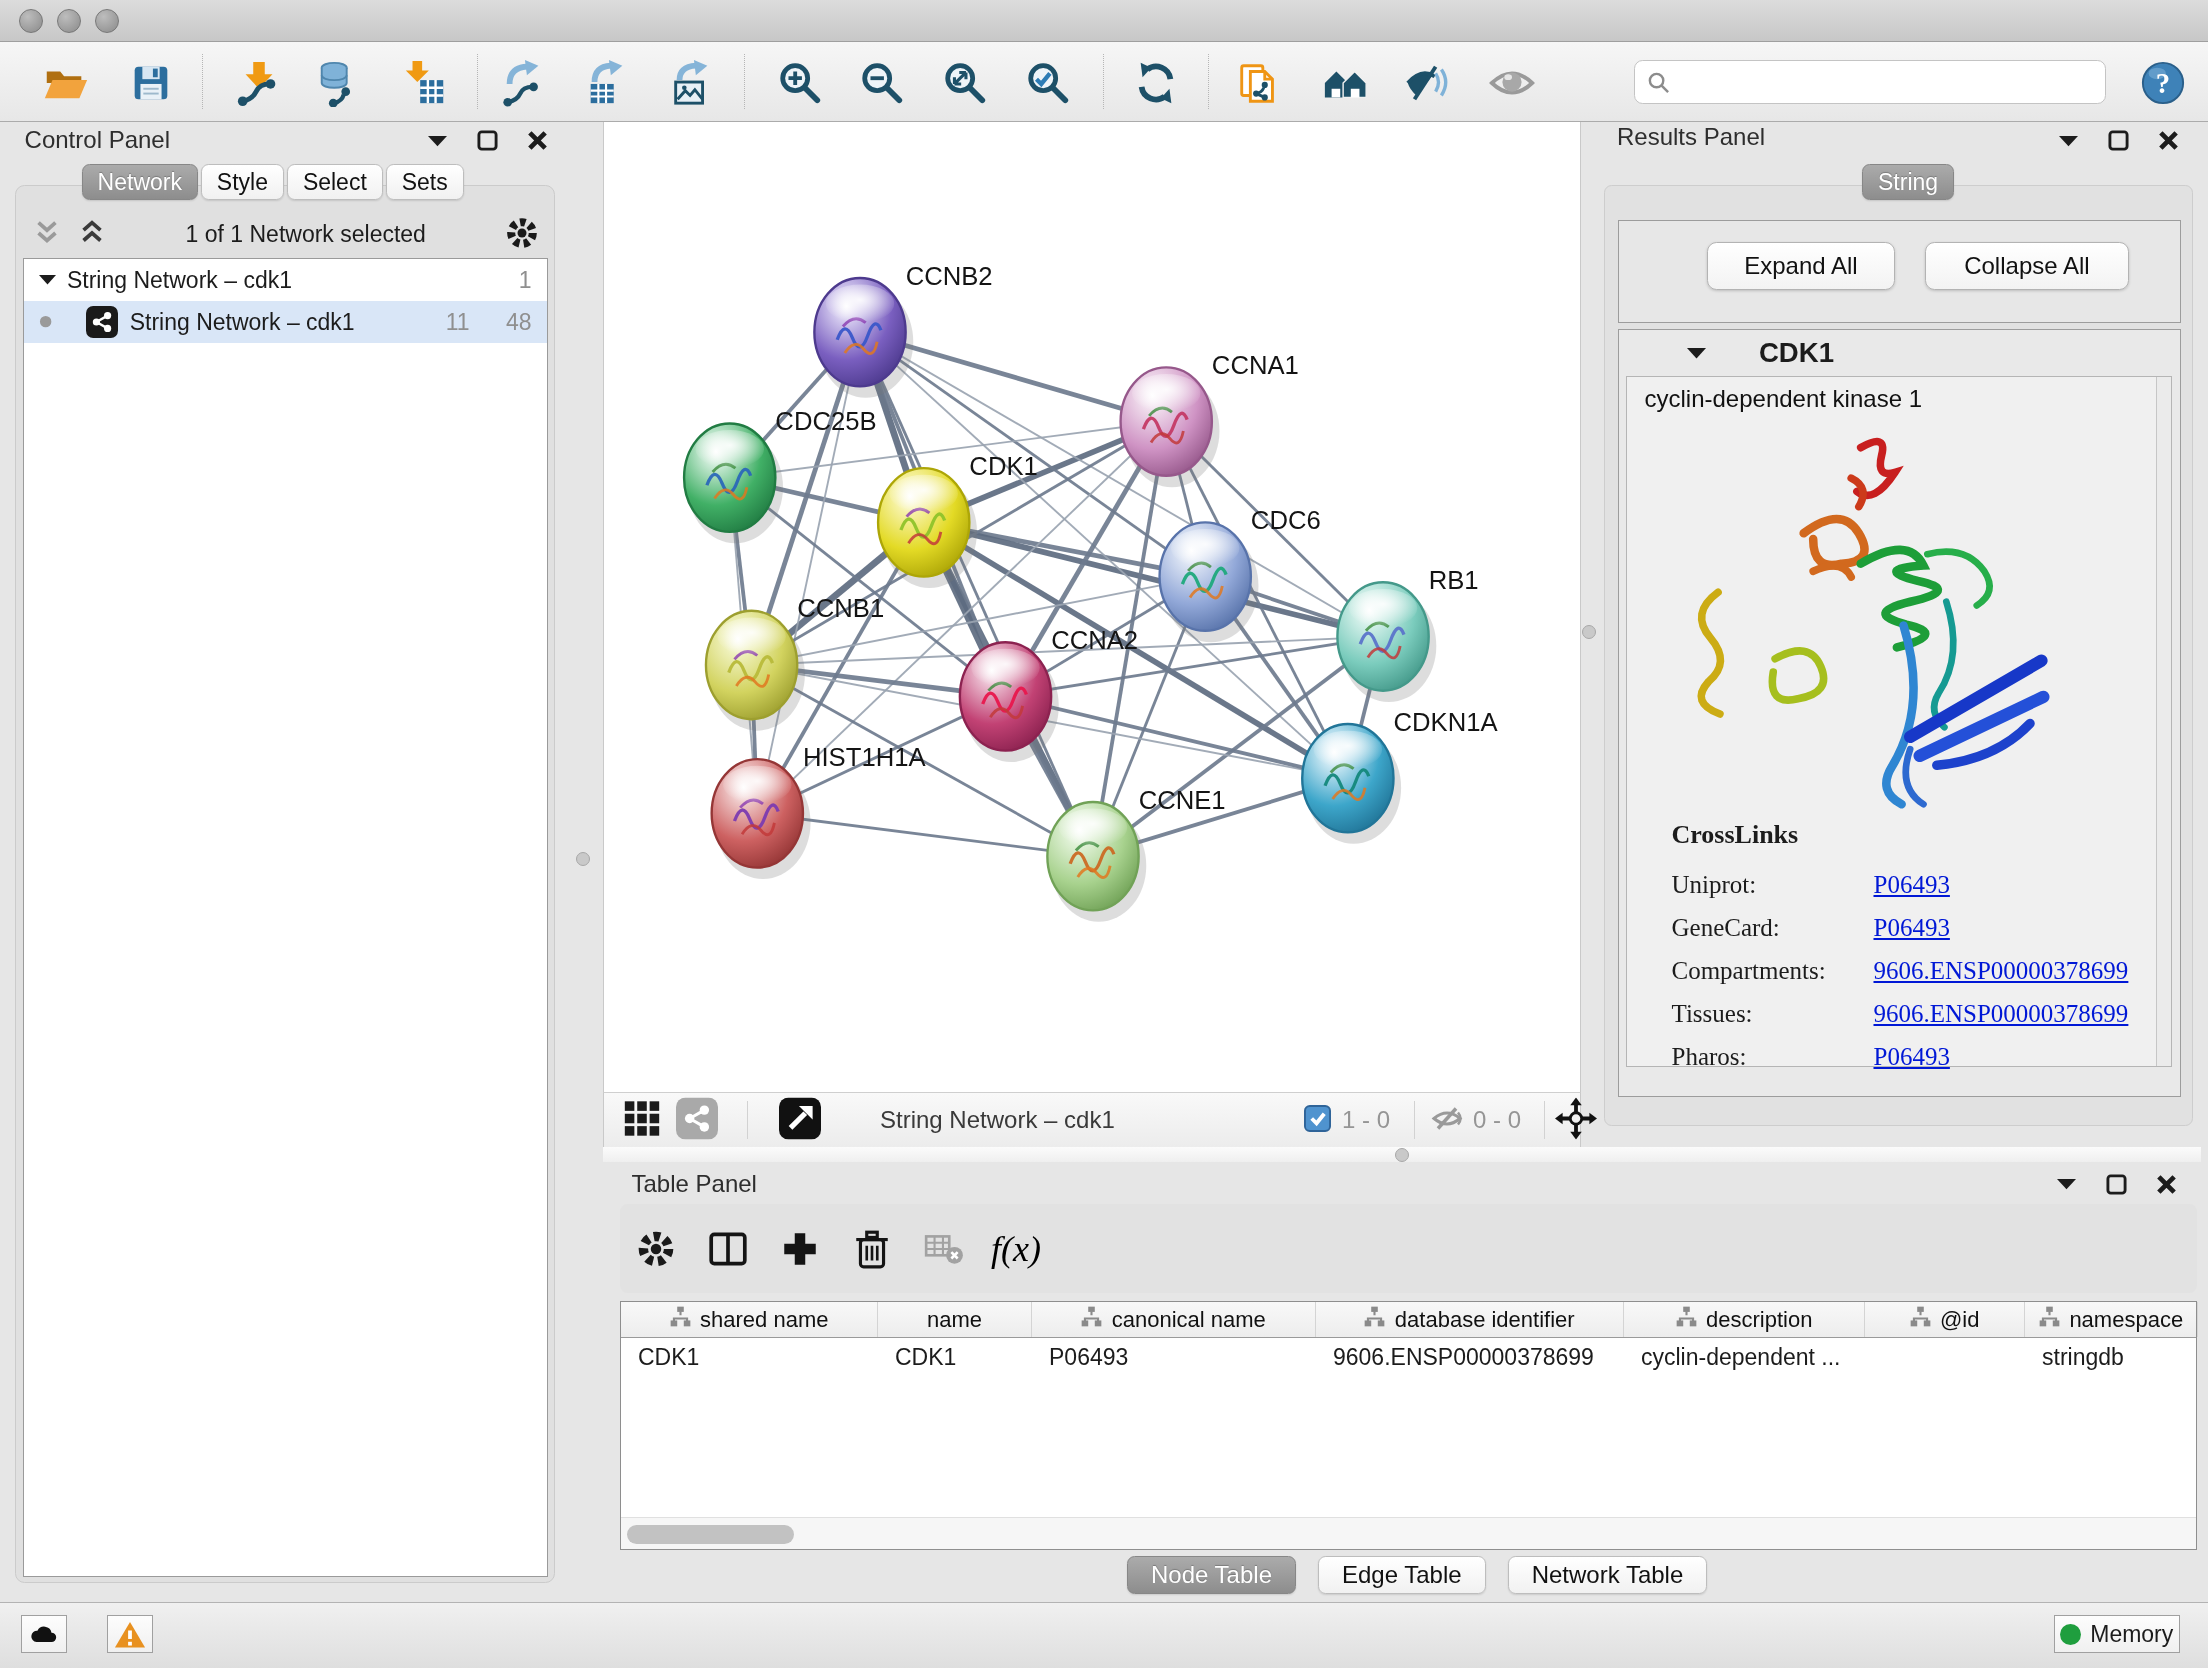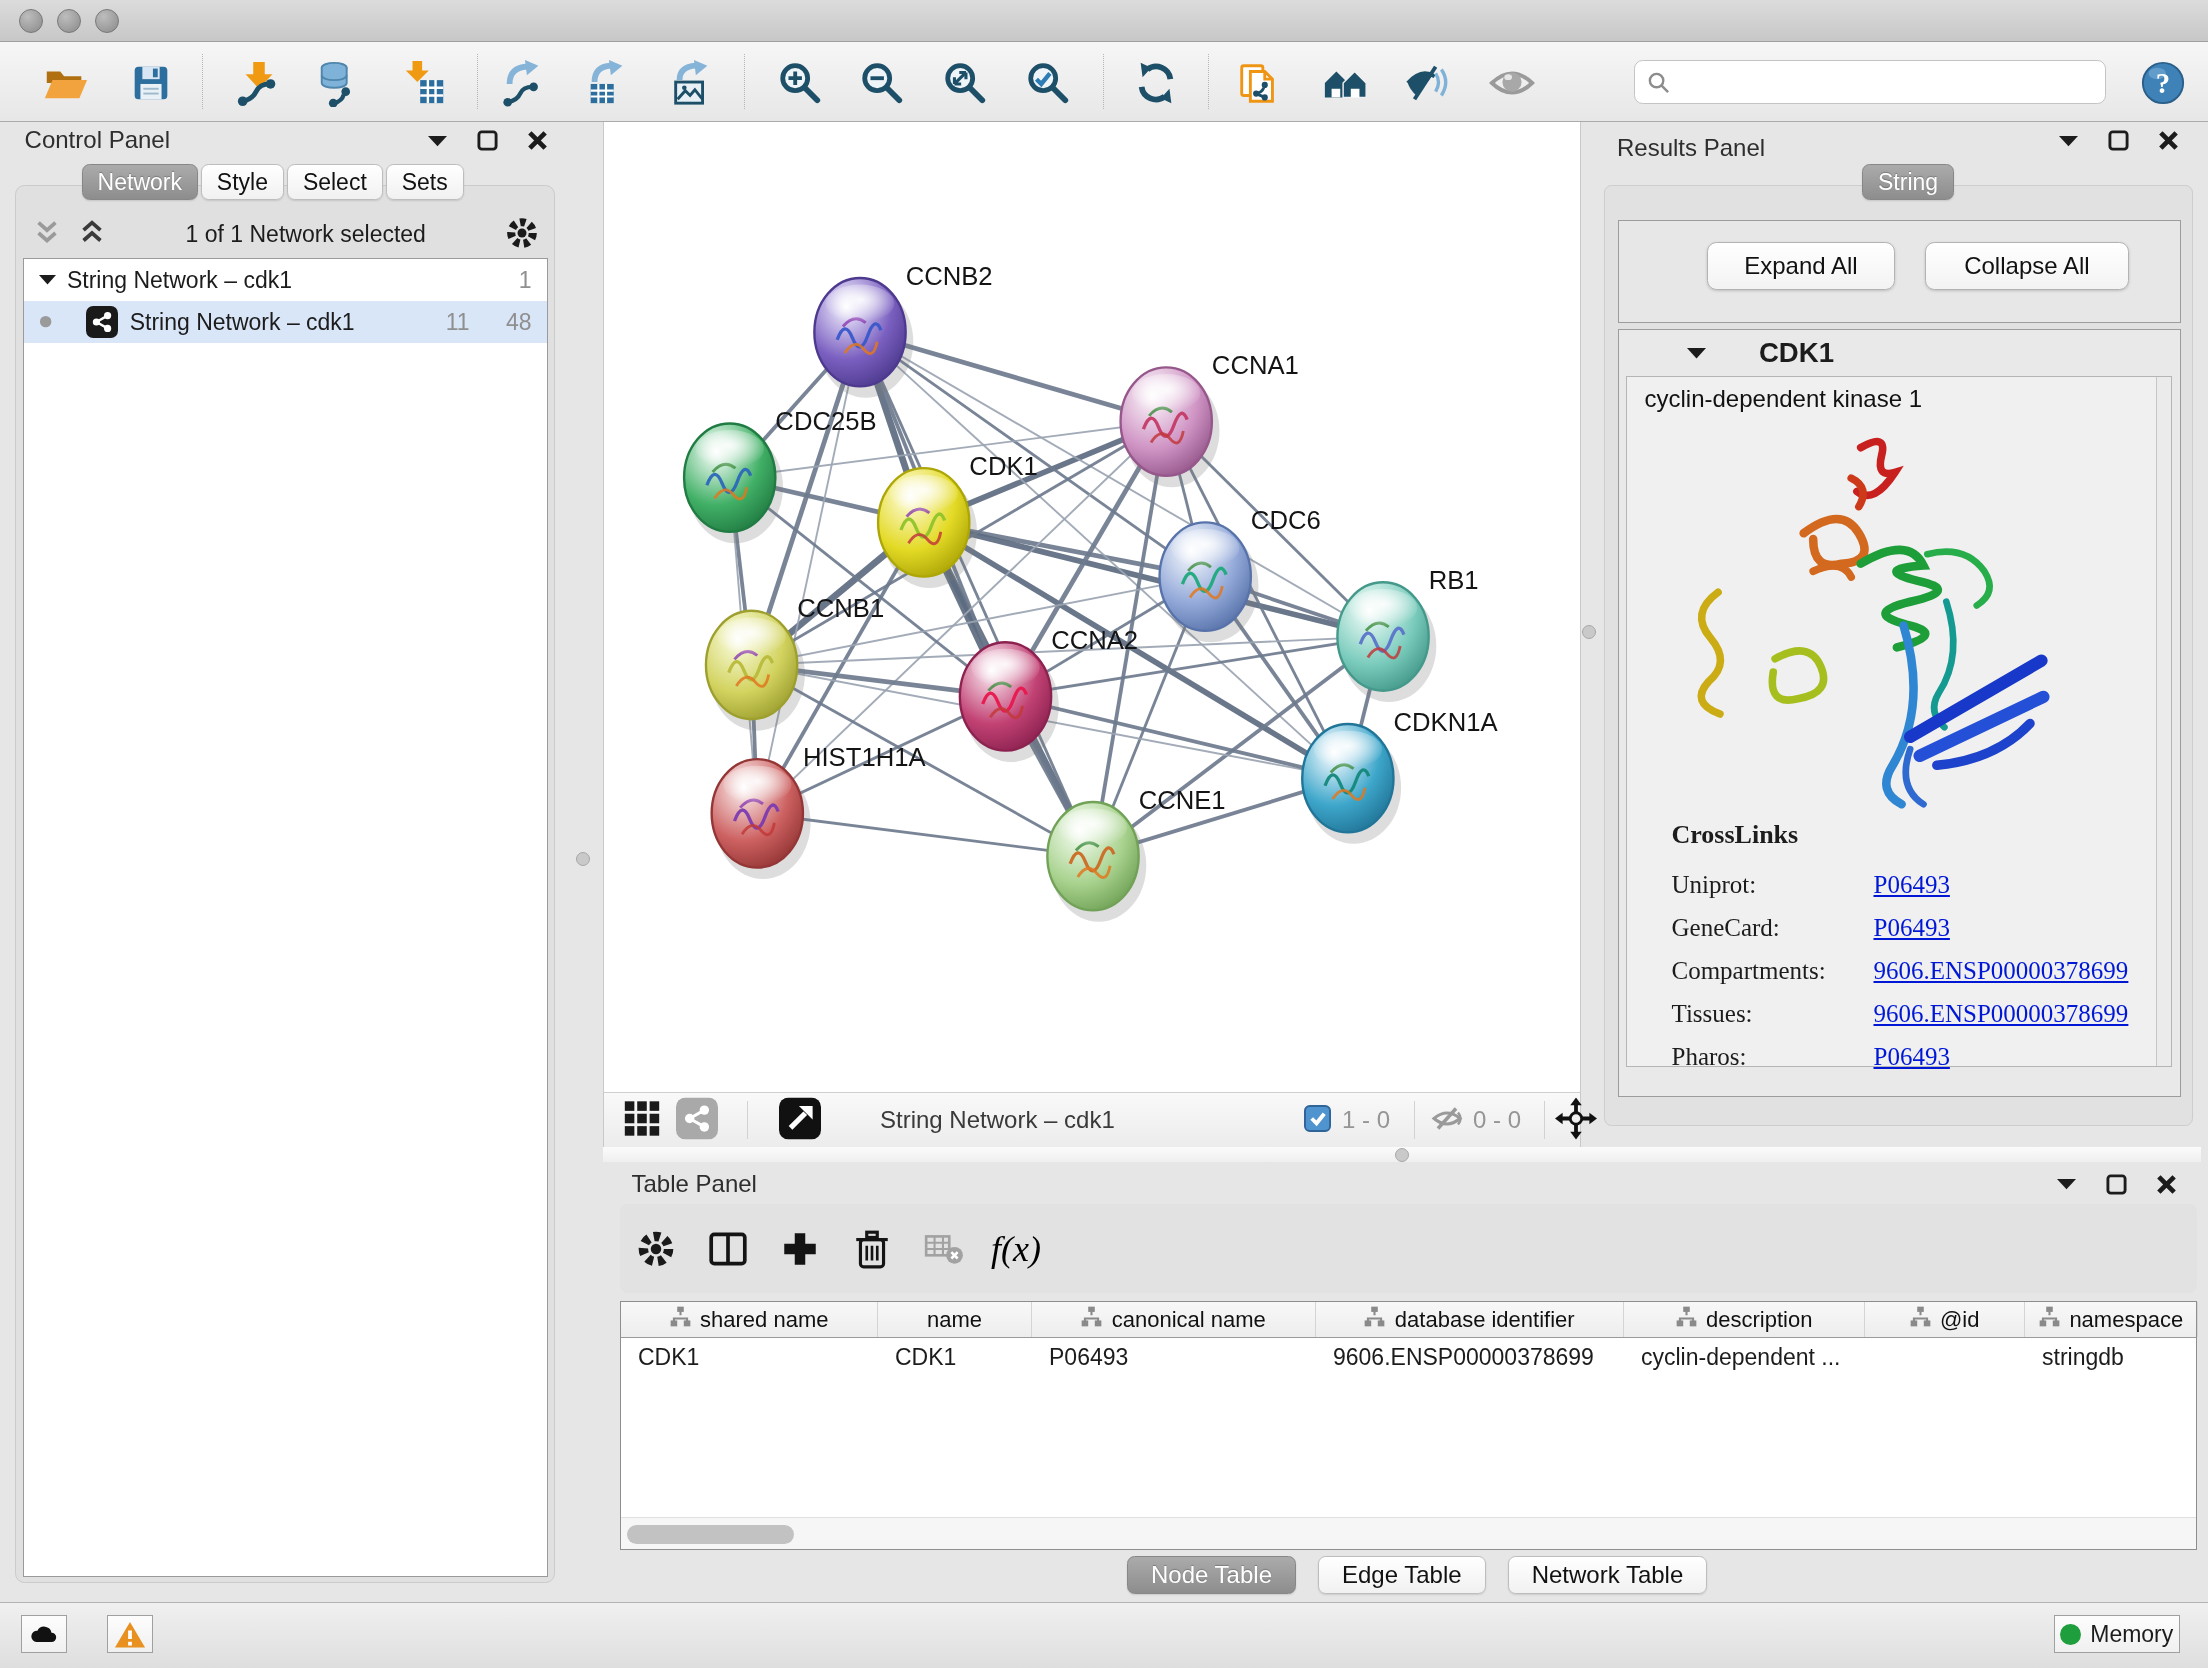--- a/index.html
+++ b/index.html
@@ -59,21 +59,21 @@
   .net-toolbar > * { position:absolute; top:50%; transform:translateY(-50%); }
   .nt-sep { height:38px; border-left:1px solid #d2d2d2; }
   .nt-text { font-size:24px; color:#3a3a3a; }
   .nt-cnt { font-size:24px; color:#959595; }
 
   .grip { position:absolute; width:14.3px; height:14.3px; border-radius:50%; background:#c9c9c9; border:1px solid #a8a8a8; }
   .hsplit { position:absolute; left:603px; top:1147px; width:1598px; height:15px; background:linear-gradient(#fbfbfb,#efefef); }
 
   
   .results-panel { position:absolute; left:1596px; top:122px; width:605px; height:1025px; }
-  .rp-title { position:absolute; left:21px; top:12px;text-align:right; }
+  .rp-title { position:absolute; left:21px; top:1px;text-align:right; }
   .rp-wcs { right:19px; top:4.8px; }
   .rp-tab { position:absolute; left:266px; top:42px; z-index:2; display:flex; }
   .rp-box { position:absolute; left:7.6px; right:7.6px; top:63px; bottom:21px; background:#e1e1e1;
             border-radius:7.6px; border:1px solid #cdcdcd; }
   .rp-actions { position:absolute; left:13.3px; right:11.4px; top:34px; height:103px; border:1.9px solid #9c9c9c;
                 background:#e7e7e7; }
   .btn { position:absolute; top:21px; height:48px; border:1.9px solid #b3b3b3; border-radius:9.5px;
          background:linear-gradient(#ffffff,#f3f3f3); font-size:24px; display:flex; align-items:center;
          justify-content:center; box-shadow:0 1px 2.9px rgba(0,0,0,.18); color:#111; }
   .rp-entry { position:absolute; left:13.3px; right:11.4px; top:143px; bottom:28.5px; border:1.9px solid #9c9c9c;

